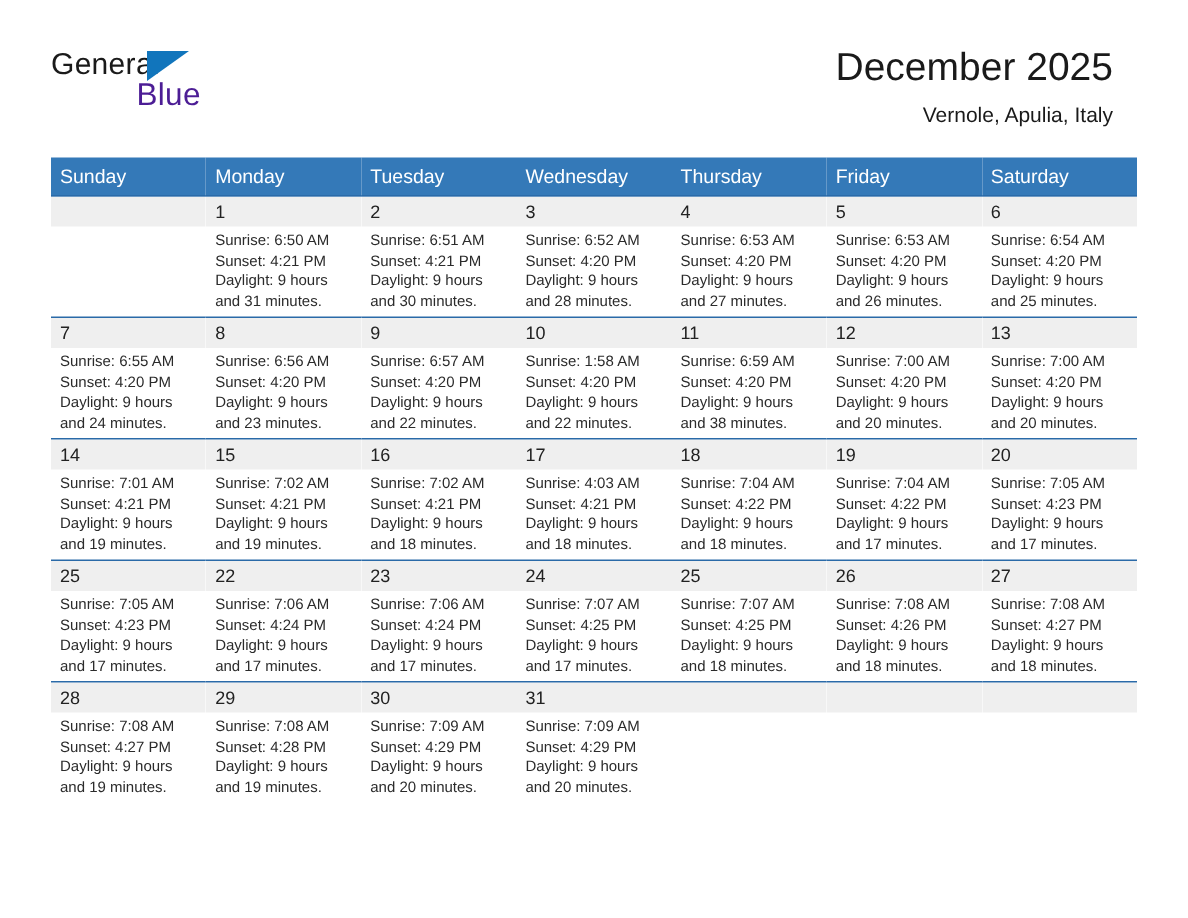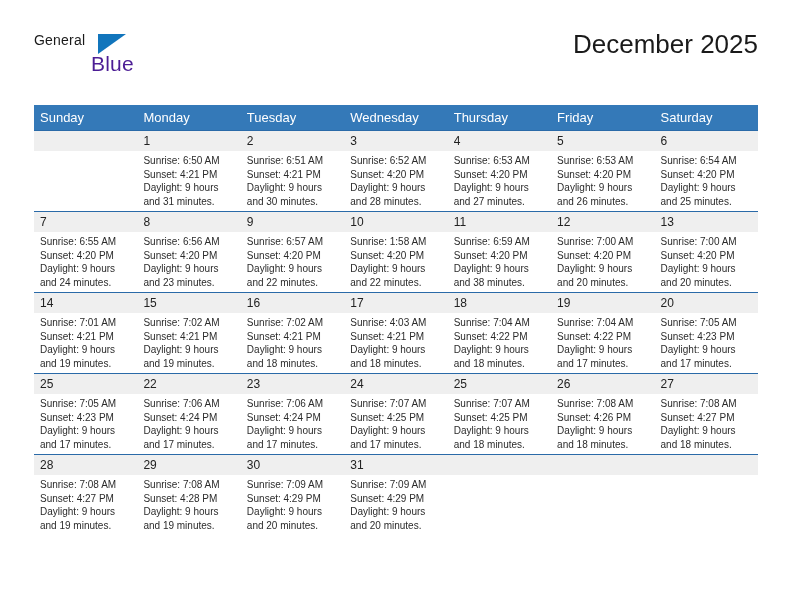--- a/index.html
+++ b/index.html
@@ -33,21 +33,21 @@
     position: absolute;
     left: 0;
     top: 4px;
     width: 210px;
     height: 62px;
   }
   .logo-general {
     position: absolute;
     left: 0;
     top: 0;
-    font-size: 14px;
+    font-size: 20px;
     letter-spacing: 0.2px;
     color: #1a1a1a;
     font-family: "Liberation Sans", sans-serif;
   }
   .logo-triangle {
     position: absolute;
     left: 64px;
     top: 2px;
     width: 0;
     height: 0;
@@ -57,21 +57,21 @@
   .logo-blue {
     position: absolute;
     left: 57px;
     top: 20px;
     font-size: 21px;
     color: #4c1d95;
     letter-spacing: 0.2px;
   }
   .title-block {
     position: absolute;
-    right: 0;
+    right: 16px;
     top: 0;
     text-align: right;
   }
   .cal-title {
     font-size: 26px;
     color: #1a1a1a;
     line-height: 32px;
     white-space: nowrap;
   }
   .cal-subtitle {
@@ -144,20 +144,21 @@
   <div class="header">
 
     <div class="logo">
       <span class="logo-general">General</span>
       <span class="logo-triangle"></span>
       <span class="logo-blue">Blue</span>
     </div>
 
     <div class="title-block">
       <div class="cal-title">December 2025</div>
+      <div class="cal-subtitle">Vernole, Apulia, Italy</div>
     </div>
 
   </div>
 
   <table class="calendar">
     <thead>
       <tr id="header-row">
           <th>Sunday</th>
           <th>Monday</th>
           <th>Tuesday</th>

